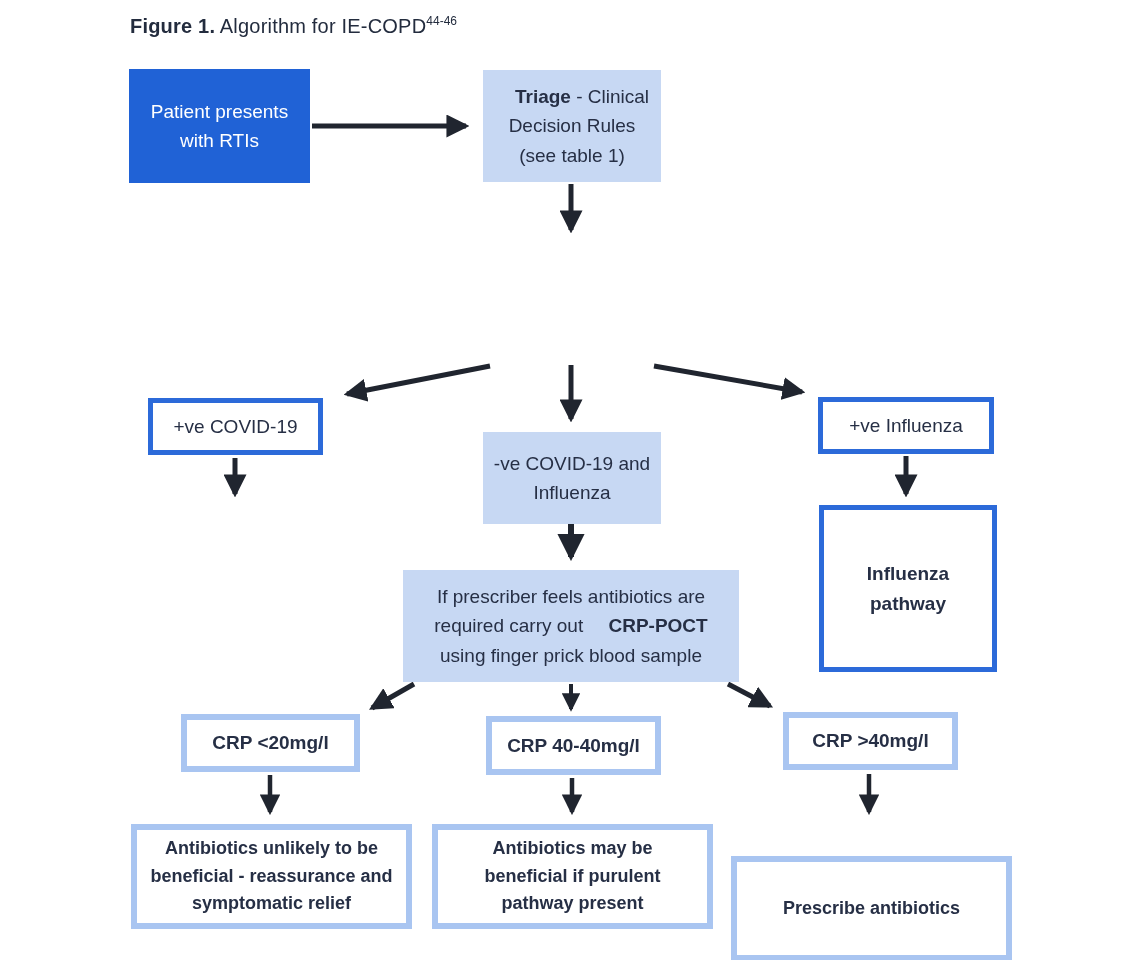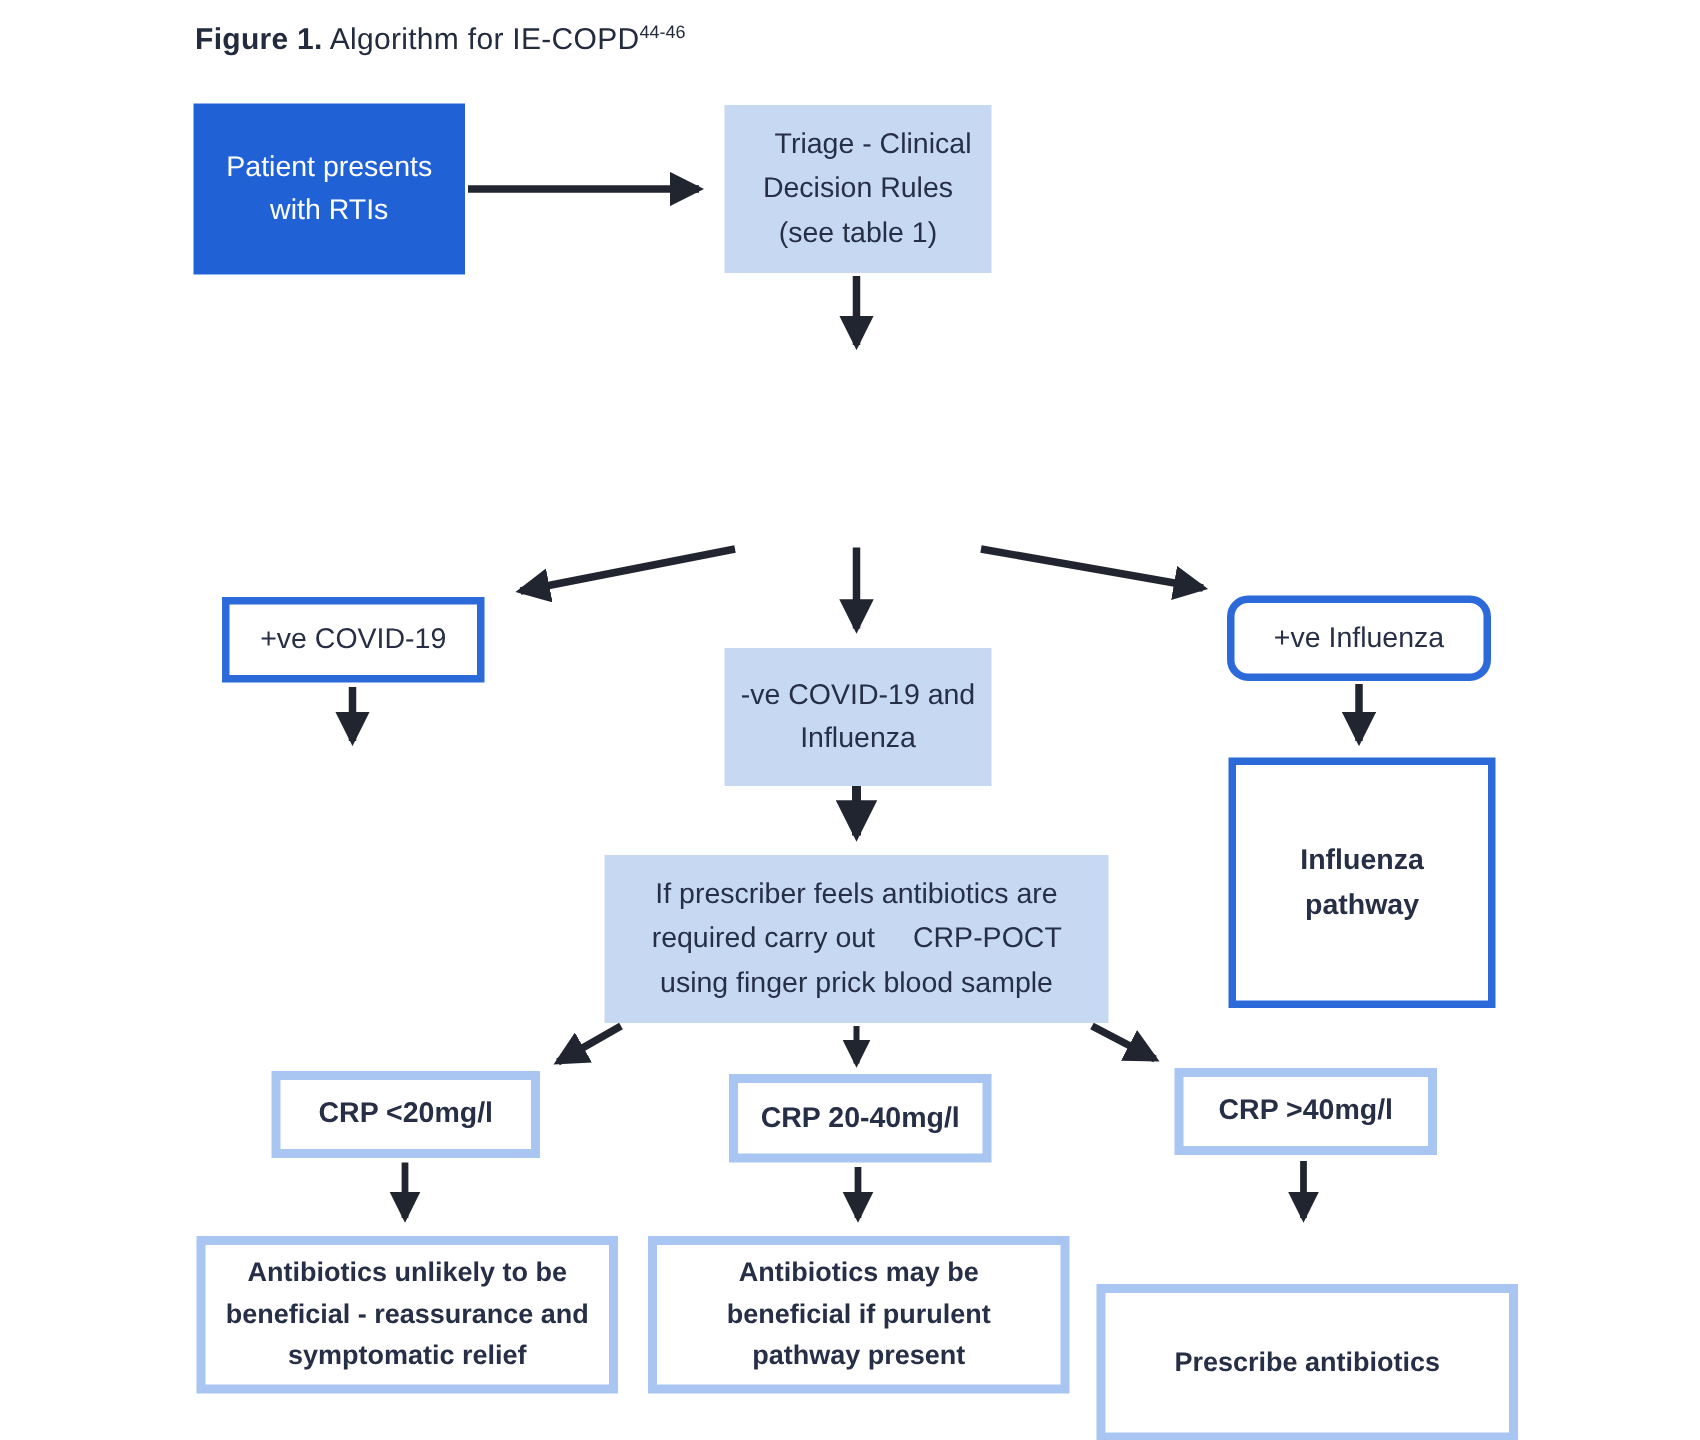--- a/index.html
+++ b/index.html
@@ -16,28 +16,28 @@
   svg.arrows{position:absolute;left:0;top:0;pointer-events:none;}
   .node{
     position:absolute;display:flex;flex-direction:column;align-items:center;
     justify-content:center;text-align:center;font-size:19px;line-height:1.55;
     box-sizing:border-box;
   }
   .fill-dark{background:#2062d6;color:#ffffff;}
   .fill-light{background:#c7d8f3;}
   .border-dark{background:#ffffff;border:5px solid #2c6ad9;}
   .border-light{background:#ffffff;border:6px solid #a9c5f1;}
-  .bold{font-weight:400;margin-left:20px;}
+  .bold{font-weight:700;margin-left:20px;}
   
   #patient      {left:129px;top:69px; width:181px;height:114px;padding:0 16px;}
   #triage       {left:483px;top:70px; width:178px;height:112px;padding:0 10px;}
   #covidtest    {left:483px;top:243px;width:178px;height:120px;gap:14px;font-weight:400;}
   #poscovid     {left:148px;top:398px;width:175px;height:57px;}
   #negcovid     {left:483px;top:432px;width:178px;height:92px;padding:0 10px;}
-  #posflu       {left:818px;top:397px;width:176px;height:57px;border-radius:14px;}
+  #posflu       {left:818px;top:397px;width:176px;height:57px;}
   #covidpathway {left:148px;top:505px;width:175px;height:167px;padding:0 14px;font-weight:700;}
   #crppoct      {left:403px;top:570px;width:336px;height:112px;padding:0 18px;}
   #flupathway   {left:819px;top:505px;width:178px;height:167px;padding:0 14px;font-weight:700;}
   #crplow       {left:181px;top:714px;width:179px;height:58px;font-weight:700;}
   #crpmid       {left:486px;top:716px;width:175px;height:59px;font-weight:700;}
   #crphigh      {left:783px;top:712px;width:175px;height:58px;font-weight:700;}
   #outlow       {left:131px;top:824px;width:281px;height:105px;padding:0 4px; font-weight:700;font-size:18px;}
   #outmid       {left:432px;top:824px;width:281px;height:105px;padding:0 32px;font-weight:700;font-size:18px;}
   #outhigh      {left:731px;top:824px;width:281px;height:105px;padding:0 20px;font-weight:700;font-size:18px;margin-top:32px;}
 </style>
@@ -102,21 +102,21 @@
 
   <div class="node border-dark" id="flupathway">
     <span>Influenza pathway</span>
   </div>
 
   <div class="node border-light" id="crplow">
     <span>CRP &lt;20mg/l</span>
   </div>
 
   <div class="node border-light" id="crpmid">
-    <span>CRP 20-40mg/l</span>
+    <span>CRP 40-40mg/l</span>
   </div>
 
   <div class="node border-light" id="crphigh">
     <span>CRP &gt;40mg/l</span>
   </div>
 
   <div class="node border-light" id="outlow">
     <span>Antibiotics unlikely to be beneficial - reassurance and symptomatic relief</span>
   </div>
 

